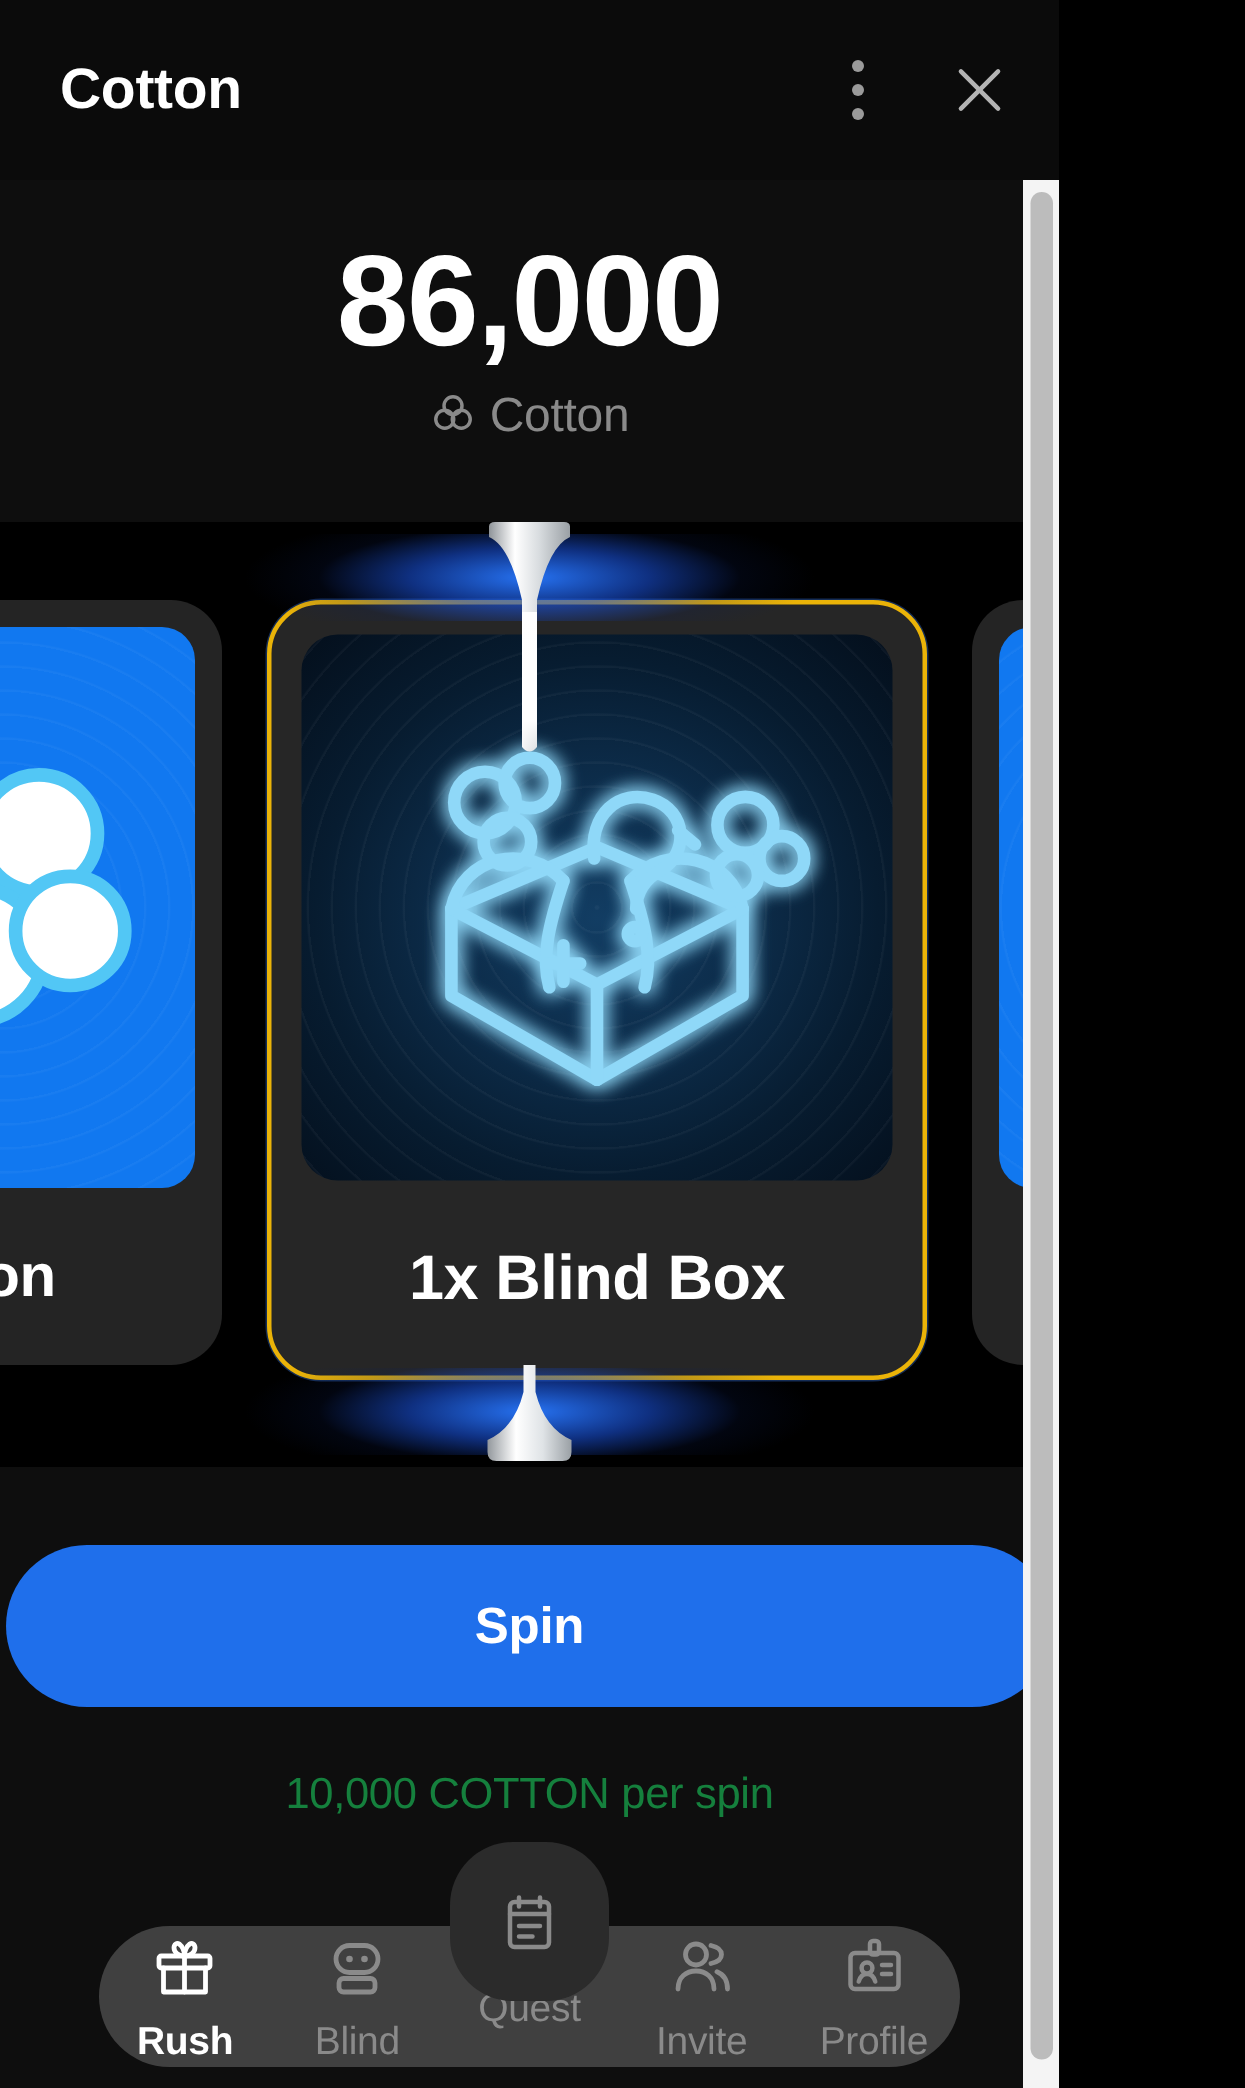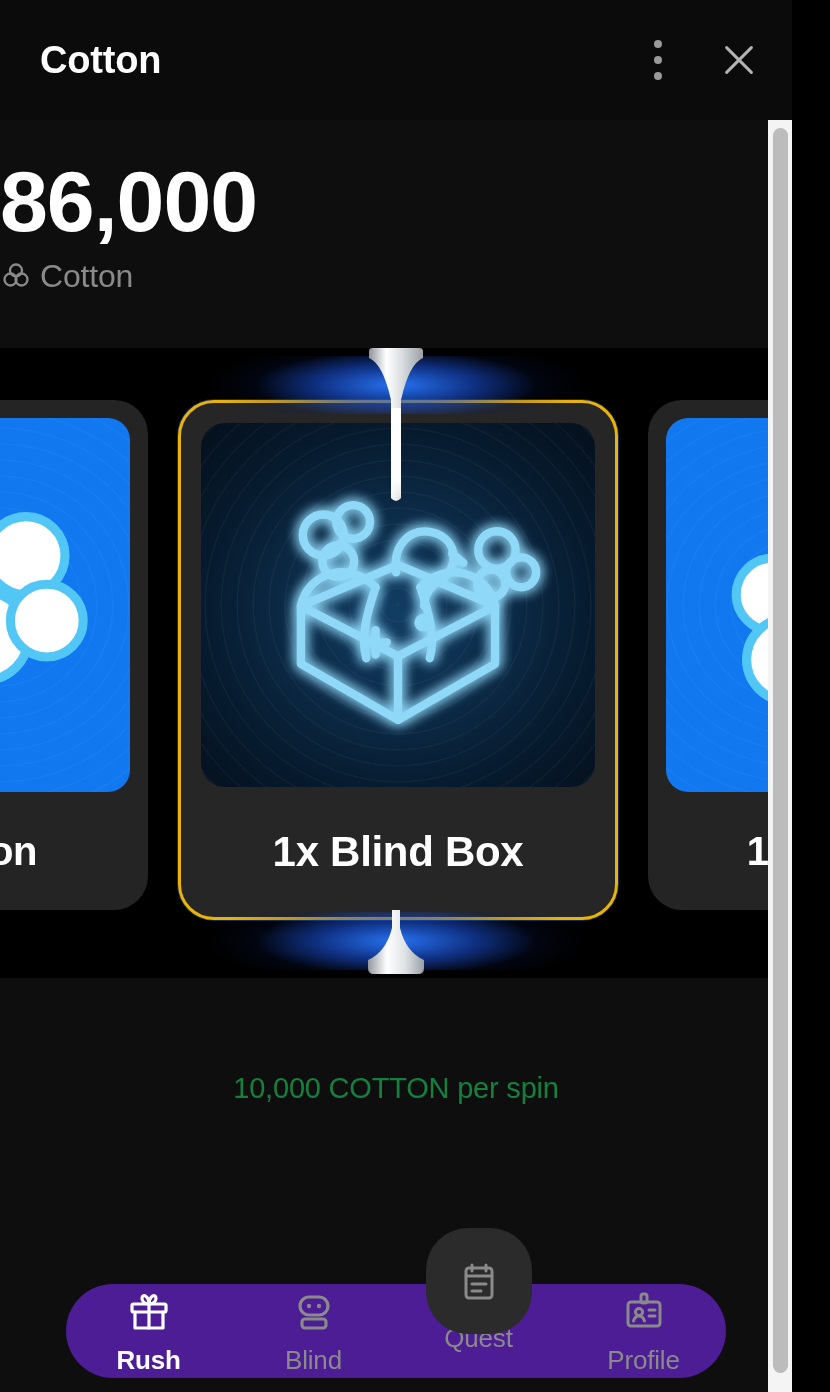--- a/index.html
+++ b/index.html
@@ -6,21 +6,21 @@
   html,body { width:830px; height:1392px; background:#000; overflow:hidden; }
   body {
     font-family:"Liberation Sans", sans-serif;
     color:#fff;
     position:relative;
   }
 
   
   .app {
     position:absolute; inset:0;
-    width:792px; height:1392px;
+    width:706px; height:1392px;
     background:#0e0e0e;
     display:flex; flex-direction:column;
     overflow:hidden;
   }
 
   
   .header {
     height:120px;
     flex:0 0 120px;
     background:#0b0b0b;
@@ -50,21 +50,21 @@
     transform-origin:center;
   }
   .close-icon:before { transform:translate(-50%,-50%) rotate(45deg); }
   .close-icon:after  { transform:translate(-50%,-50%) rotate(-45deg); }
 
   
   .balance {
     flex:0 0 228px;
     background:#0e0e0e;
     display:flex; flex-direction:column;
-    align-items:flex-start; justify-content:center;
+    align-items:center; justify-content:center;
     padding-bottom:16px;
   }
   .balance-amount {
     font-size:86px; font-weight:700; color:#ffffff;
     letter-spacing:-1px; line-height:1;
   }
   .balance-row {
     display:flex; align-items:center; gap:8px; margin-top:14px;
   }
   .cotton-mini-icon { width:32px; height:32px; display:block; }
@@ -172,21 +172,21 @@
   
   .nav-wrap {
     position:relative;
     margin-top:auto;
     width:100%;
     height:152px;
     display:flex; justify-content:center;
   }
   .nav-bar {
     position:absolute; left:66px; right:66px; top:44px; bottom:14px;
-    background:#4c1d95;
+    background:#404040;
     border-radius:52px;
     display:flex; align-items:center;
   }
   .nav-item {
     flex:1 1 0; height:100%;
     display:flex; flex-direction:column;
     align-items:center; justify-content:center; gap:10px;
     cursor:pointer; position:relative;
   }
   .nav-icon { width:48px; height:48px; display:block; }
@@ -361,20 +361,21 @@
           <stop offset="34%" stop-color="#ffffff"></stop>
           <stop offset="66%" stop-color="#dfe3e6"></stop>
           <stop offset="100%" stop-color="#9aa0a5"></stop>
         </linearGradient>
       </defs>
       <path d="M36 2 L44 2 L44 20 Q50 44 68 52 L68 60 Q68 66 62 66 L18 66 Q12 66 12 60 L12 52 Q30 44 36 20 Z" fill="url(#pgB)"></path>
     </svg>
   </div>
 
   <div class="spin-area">
+    <button class="spin-button">Spin</button>
     <div class="spin-hint">10,000 COTTON per spin</div>
 
     <div class="nav-wrap">
       <div class="nav-bar">
 
         <div class="nav-item active">
           <svg class="nav-icon" viewBox="0 0 48 48">
             <g fill="none" stroke="#ffffff" stroke-width="3.2" stroke-linejoin="round" stroke-linecap="round">
               <rect x="7" y="17" width="34" height="8" rx="1.5"></rect>
               <path d="M10 25 L10 41 L38 41 L38 25"></path>
@@ -405,20 +406,31 @@
                 <rect x="11" y="11" width="26" height="30" rx="3"></rect>
                 <path d="M11 19 L37 19"></path>
                 <path d="M17 8 L17 14 M31 8 L31 14"></path>
                 <path d="M17 27 L31 27 M17 34 L26 34"></path>
               </g>
             </svg>
           </div>
           <div class="nav-label">Quest</div>
         </div>
 
+        <div class="nav-item">
+          <svg class="nav-icon" viewBox="0 0 48 48">
+            <g fill="none" stroke="#8a8a8a" stroke-width="3.2" stroke-linejoin="round" stroke-linecap="round">
+              <circle cx="20" cy="16" r="7"></circle>
+              <path d="M8 39 C8 31 13.5 27 20 27 C26.5 27 32 31 32 39"></path>
+              <path d="M30 10 C34.5 11 37 13.2 37 16 C37 18.8 34.5 21 30 22"></path>
+              <path d="M34 27.5 C38.5 29.4 41 33 41 39"></path>
+            </g>
+          </svg>
+          <div class="nav-label">Invite</div>
+        </div>
 
         <div class="nav-item">
           <svg class="nav-icon" viewBox="0 0 48 48">
             <g fill="none" stroke="#8a8a8a" stroke-width="3" stroke-linejoin="round" stroke-linecap="round">
               <rect x="8" y="15" width="32" height="24" rx="3"></rect>
               <rect x="21" y="7" width="6" height="9" rx="2"></rect>
               <circle cx="19" cy="25" r="3.6"></circle>
               <path d="M13.5 34 C14.5 30.5 16.8 29 19 29 C21.2 29 23.5 30.5 24.5 34"></path>
               <path d="M29 23 L35 23 M29 29 L35 29"></path>
             </g>

